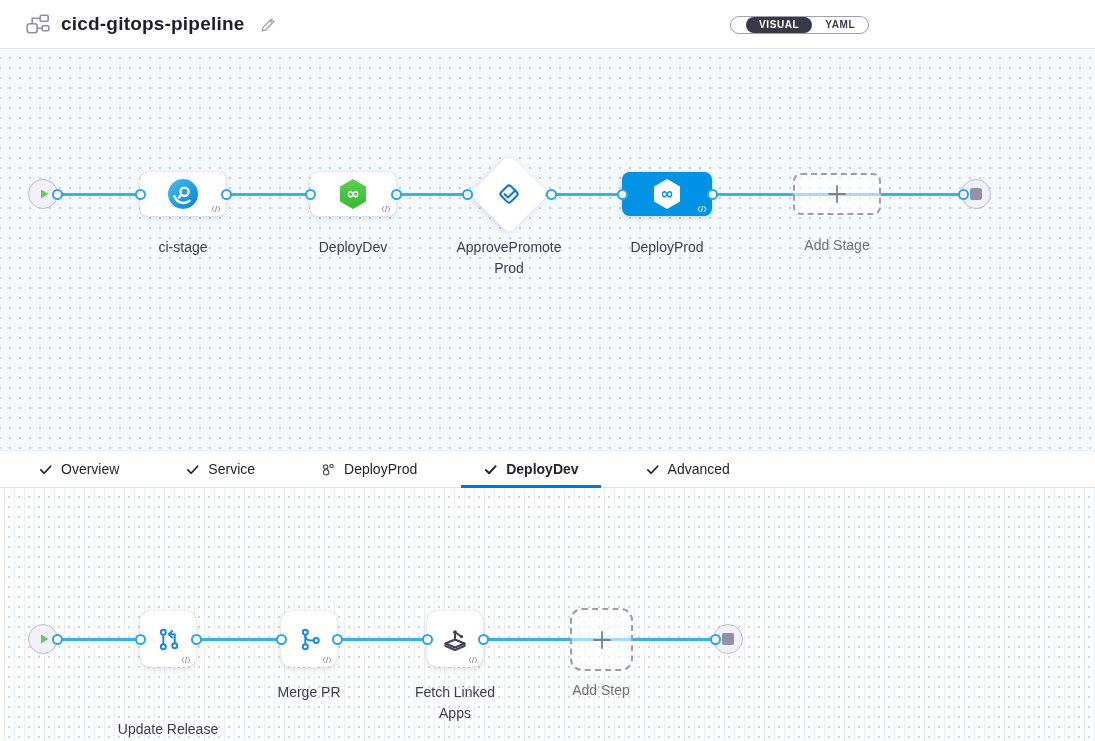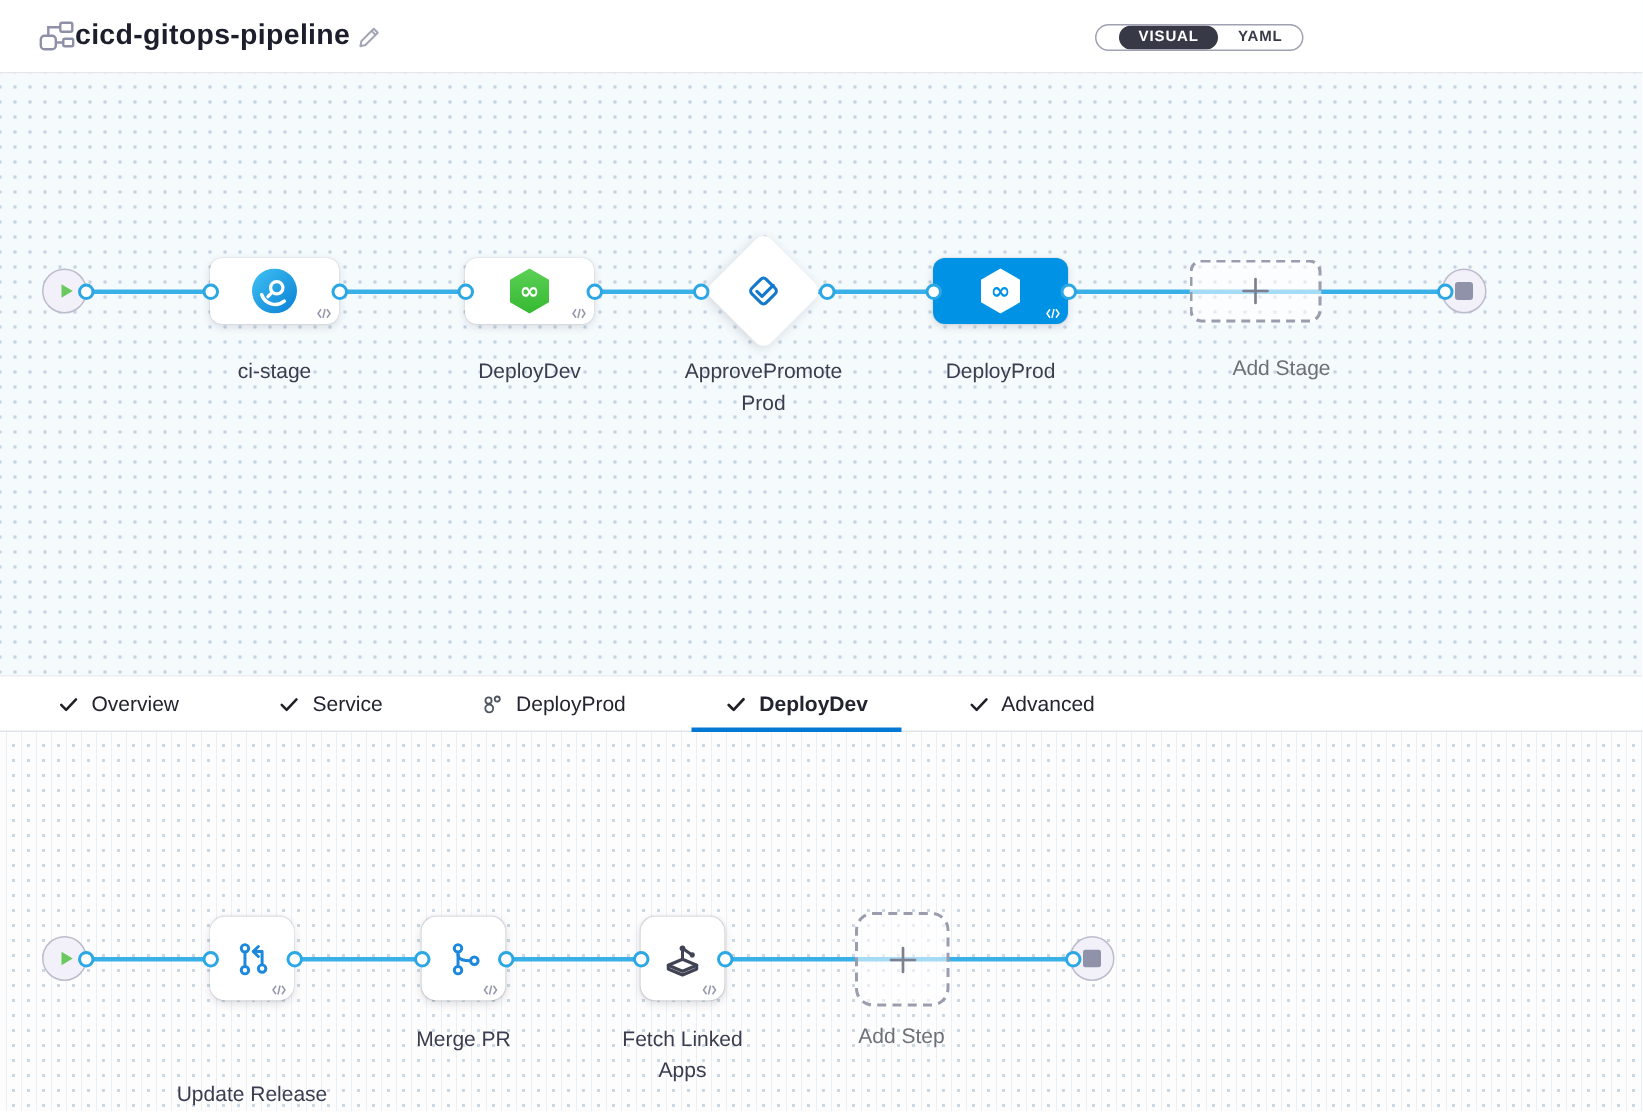--- a/index.html
+++ b/index.html
@@ -2,21 +2,21 @@
 <html><head>
 <meta charset="utf-8">
 <style>
   * { box-sizing: border-box; margin: 0; padding: 0; }
   html,body { width:1095px; height:741px; overflow:hidden;
     font-family:"Liberation Sans", sans-serif; background:#fff; }
 
   
   .header { height:49px; background:#fff; border-bottom:1px solid #e5e6ec;
     display:flex; align-items:center; padding:0 24px 0 26px; position:relative; }
-  .header-left { display:flex; align-items:center; }
+  .header-left { display:flex; align-items:center; gap:11px; }
   .page-title { font-size:19px; font-weight:bold; color:#1d1e2c; letter-spacing:.2px; }
   .edit-btn { background:none; border:none; cursor:pointer; display:flex; margin-left:4px; }
   .view-toggle { position:absolute; left:730px; top:16px; height:18px; display:flex;
     border:1px solid #9fa0b1; border-radius:10px; background:#fff; overflow:hidden;padding-left:15px; }
   .view-toggle .seg { font-family:inherit; font-size:10px; font-weight:bold;
     letter-spacing:.6px; padding:0 13px; border:none; background:transparent;
     color:#383946; cursor:pointer; line-height:16px; }
   .view-toggle .seg.active { background:#383946; color:#fff; border-radius:9px; }
 
   
@@ -207,21 +207,21 @@
       <svg width="12" height="12" viewBox="0 0 12 12">
           <rect width="12" height="12" rx="2" fill="#8f92a8"></rect>
         </svg>
     </span>
   </div>
 
   <div class="node-label" style="left:133px; top:188px; width:100px;">ci-stage</div>
   <div class="node-label" style="left:303px; top:188px; width:100px;">DeployDev</div>
   <div class="node-label break-all" style="left:454px; top:188px; width:110px;">ApprovePromoteProd</div>
   <div class="node-label" style="left:617px; top:188px; width:100px;">DeployProd</div>
-  <div class="node-label muted" style="left:787px; top:186px; width:100px;text-align:right;">Add Stage</div>
+  <div class="node-label muted" style="left:787px; top:186px; width:100px;">Add Stage</div>
 </section>
 
 <nav class="tabs">
   <button class="tab">
     <span class="ticon">
       <svg width="15" height="15" viewBox="0 0 16 16">
           <path d="M3 8.5 L6.5 12 L13.5 4.5" fill="none" stroke="#1f2028" stroke-width="1.8" stroke-linecap="round" stroke-linejoin="round"></path>
         </svg>
     </span>
     <span>Overview</span>

